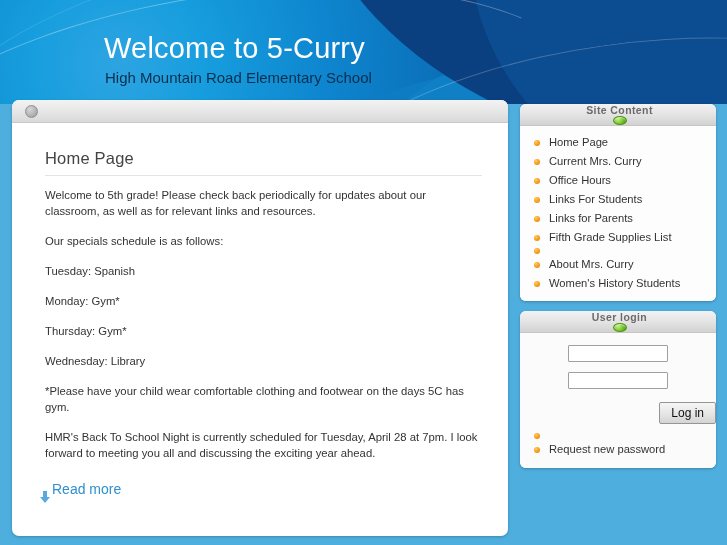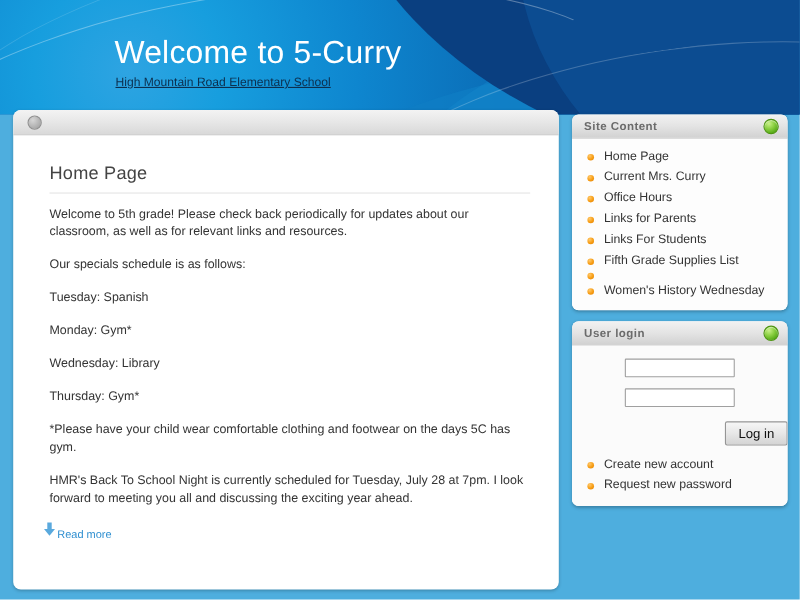--- a/index.html
+++ b/index.html
@@ -89,24 +89,23 @@
     top: 32px;
     font-size: 29px;
     color: #ffffff;
     letter-spacing: .2px;
     white-space: nowrap;
   }
   #site-slogan {
     position: absolute;
     left: 105px;
     top: 69px;
-    font-size: 11px;
+    font-size: 15px;
     color: #0c2f4e;
     white-space: nowrap;
-    text-decoration: underline;
   }
 
   
   #page-wrap {
     position: absolute;
     left: 0;
     top: 104px;
     width: 727px;
     height: 441px;
   }
@@ -156,24 +155,24 @@
   }
   .body-para {
     font-size: 11.3px;
     color: #333333;
     line-height: 16px;
     margin: 0 0 14px 7px;
     max-width: 445px;
   }
   #read-more {
     margin: 20px 0 0 7px;
-    font-size: 10px;
+    font-size: 14px;
     color: #2f8fd0;
     display: flex;
-    align-items: flex-start;
+    align-items: flex-end;
     gap: 7px;
     width: max-content;
     cursor: pointer;
   }
   #read-more .arrow-down {
     width: 0; height: 0;
     position: relative;
     display: inline-block;
   }
   #read-more .arrow-down:before {
@@ -207,20 +206,21 @@
     overflow: hidden;
   }
   .block-header {
     height: 21px;
     background: linear-gradient(to bottom, #f2f2f2 0%, #e4e4e4 50%, #d2d2d2 100%);
     border-bottom: 1px solid #c6c6c6;
     display: flex;
     align-items: center;
     padding: 0 8px 0 11px;
     position: relative;
+    flex-direction: column;
   }
   .block-title {
     font-size: 10.5px;
     font-weight: bold;
     color: #6b6b6b;
     letter-spacing: .4px;
     flex: 1;
   }
   .collapse-dot {
     width: 12px;
@@ -314,24 +314,24 @@
       <div id="toolbar-circle"></div>
     </div>
     <div id="content-inner">
       <h1 id="page-title">Home Page</h1>
       <div id="title-rule"></div>
 
       <p class="body-para">Welcome to 5th grade!  Please check back periodically for updates about our classroom, as well as for relevant links and resources.</p>
       <p class="body-para">Our specials schedule is as follows:</p>
       <p class="body-para">Tuesday: Spanish</p>
       <p class="body-para">Monday: Gym*</p>
+      <p class="body-para">Thursday: Gym*</p>
       <p class="body-para">Wednesday: Library</p>
-      <p class="body-para">Thursday: Gym*</p>
       <p class="body-para">*Please have your child wear comfortable clothing and footwear on the days 5C has gym.</p>
-      <p class="body-para">HMR's Back To School Night is currently scheduled for Tuesday, July 28 at 7pm.  I look forward to meeting you all and discussing the exciting year ahead.</p>
+      <p class="body-para">HMR's Back To School Night is currently scheduled for Tuesday, April 28 at 7pm.  I look forward to meeting you all and discussing the exciting year ahead.</p>
 
       <div id="read-more">
         <span class="arrow-down"></span>
         <span>Read more</span>
       </div>
     </div>
   </div>
 
   <div id="sidebar">
 
@@ -348,36 +348,40 @@
         <div class="menu-item">
           <span class="bullet"></span>
           <span>Current Mrs. Curry</span>
         </div>
         <div class="menu-item">
           <span class="bullet"></span>
           <span>Office Hours</span>
         </div>
         <div class="menu-item">
           <span class="bullet"></span>
+          <span>Links For Students</span>
+        </div>
+        <div class="menu-item">
+          <span class="bullet"></span>
           <span>Links for Parents</span>
         </div>
         <div class="menu-item">
           <span class="bullet"></span>
-          <span>Links For Students</span>
-        </div>
-        <div class="menu-item">
-          <span class="bullet"></span>
           <span>Fifth Grade Supplies List</span>
         </div>
         <div class="menu-item">
           <span class="bullet"></span>
         </div>
         <div class="menu-item">
           <span class="bullet"></span>
-          <span>Women's History Wednesday</span>
+          <span>About Mrs. Curry</span>
+        </div>
+        <div class="menu-item">
+          <span class="bullet"></span>
+          <span>Women's History Students</span>
         </div>
       </div>
     </div>
 
 
     <div class="block">
       <div class="block-header">
         <span class="block-title">User login</span>
         <span class="collapse-dot"></span>
       </div>
@@ -386,21 +390,20 @@
           <input class="login-input" type="text" value="" style="">
         </div>
         <div class="login-row">
           <input class="login-input" type="password" value="" style="">
         </div>
         <div id="login-button-row">
           <button id="login-button">Log in</button>
         </div>
         <div class="menu-item">
           <span class="bullet"></span>
-          <span>Create new account</span>
         </div>
         <div class="menu-item">
           <span class="bullet"></span>
           <span>Request new password</span>
         </div>
       </div>
     </div>
 
   </div>
 </div>

